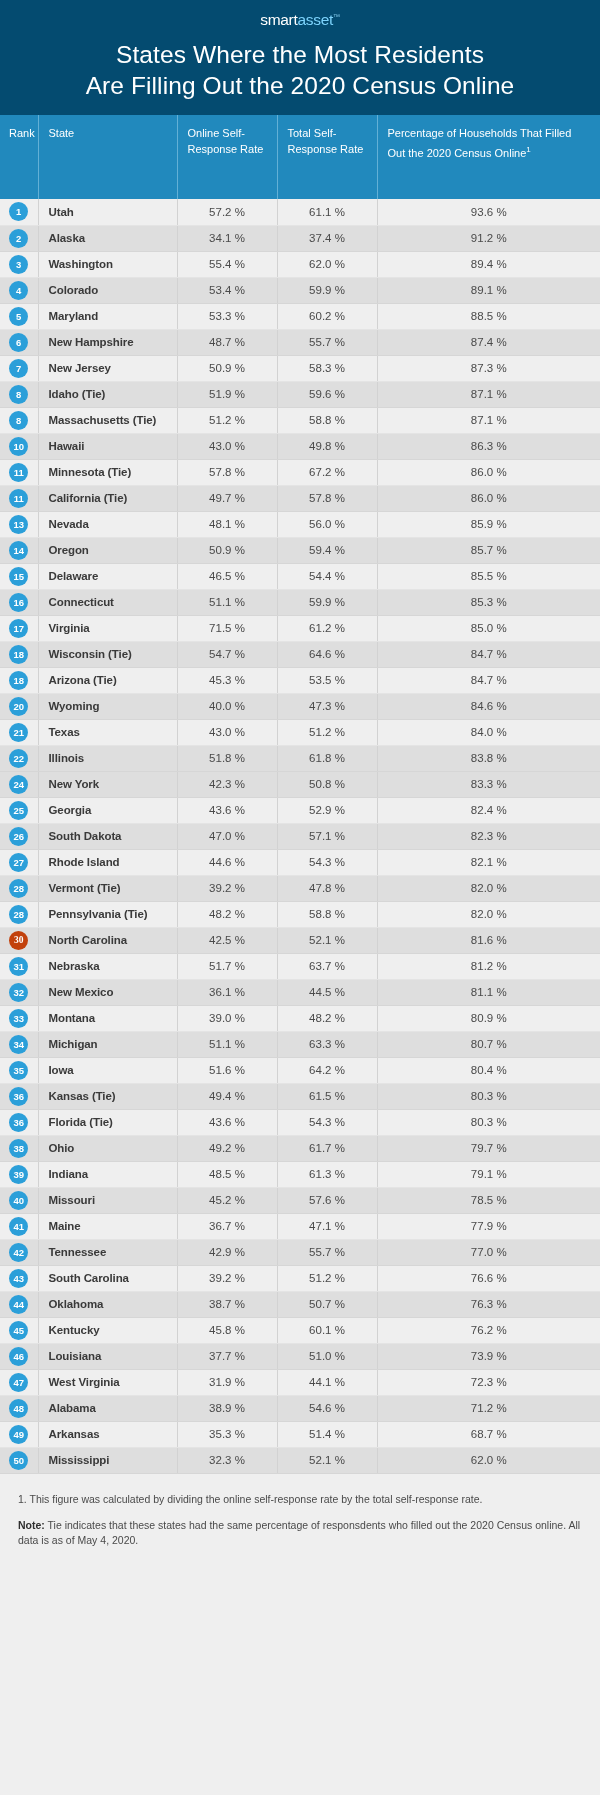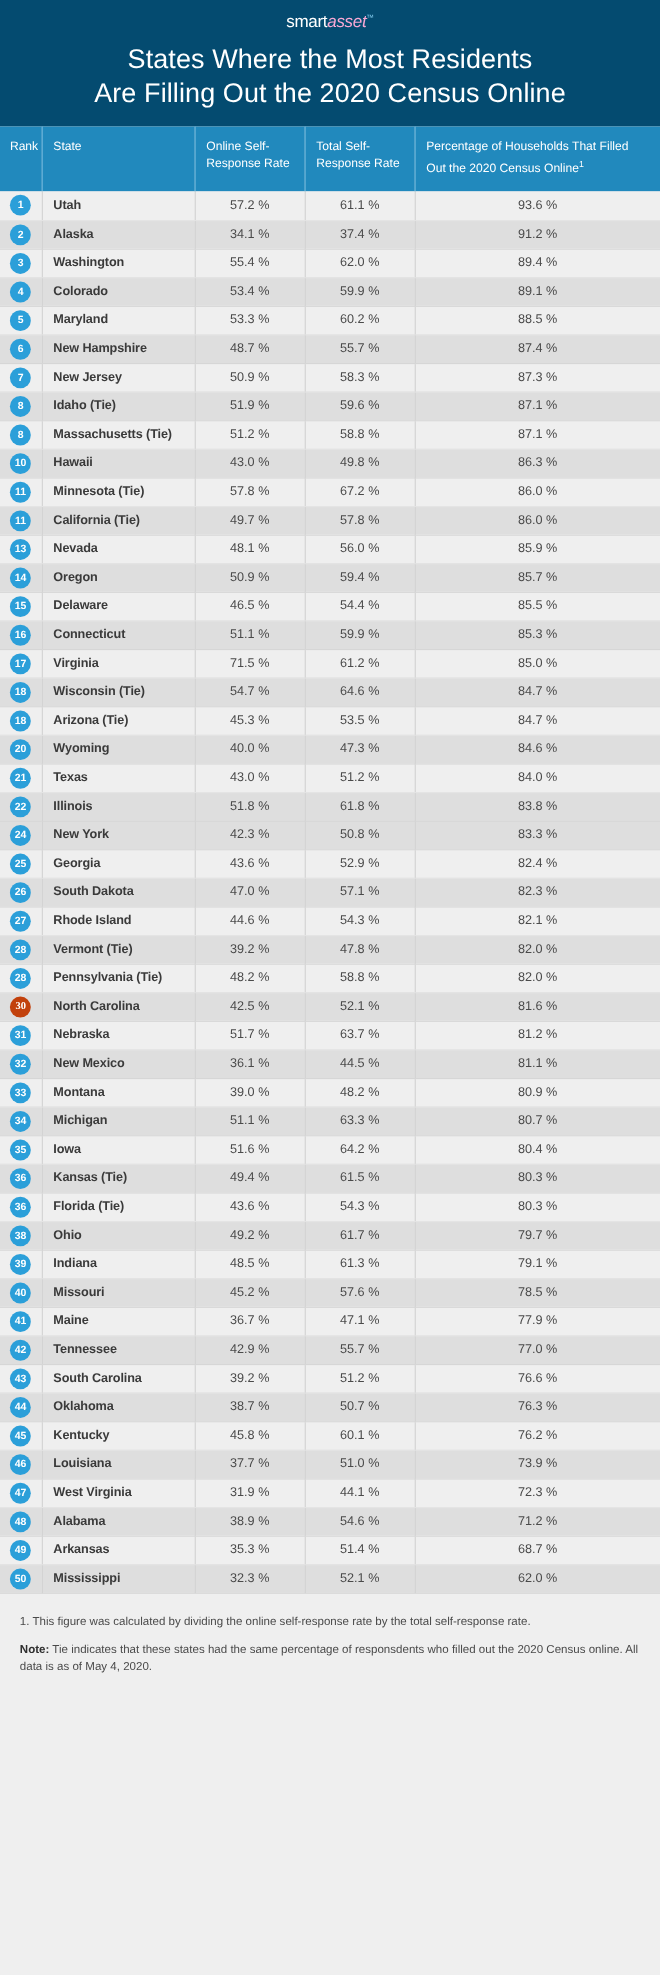--- a/index.html
+++ b/index.html
@@ -26,21 +26,21 @@
   }
   .logo {
     font-size: 15.5px;
     letter-spacing: -0.3px;
     line-height: 16px;
     font-weight: 400;
     margin-bottom: 11px;
     display: block;
   }
   .logo .smart { color: #ffffff; }
-  .logo .asset { color: #f9a8d4; font-style: italic; }
+  .logo .asset { color: #7dd3fc; }
   .logo .tm {
     color: #7ec6e8;
     font-size: 7px;
     vertical-align: super;
   }
   .banner-title {
     color: #ffffff;
     font-size: 24.5px;
     line-height: 31px;
     font-weight: 400;
@@ -64,21 +64,21 @@
   thead th {
     background: #2189bd;
     color: #ffffff;
     font-size: 11px;
     line-height: 15.5px;
     font-weight: 400;
     text-align: left;
     vertical-align: top;
     padding: 11px 10px 12px 10px;
     border-right: 1px solid #63b0d6;
-    height: 59px;
+    height: 84px;
   }
   thead th.th-pct { border-right: none; }
   thead th.th-rank { padding-left: 9px; }
   thead th sup { font-size: 8px; vertical-align: super; }
 
   tbody tr.odd  td { background: #efefef; }
   tbody tr.even td { background: #dedede; }
 
   tbody td {
     font-size: 11.5px;

